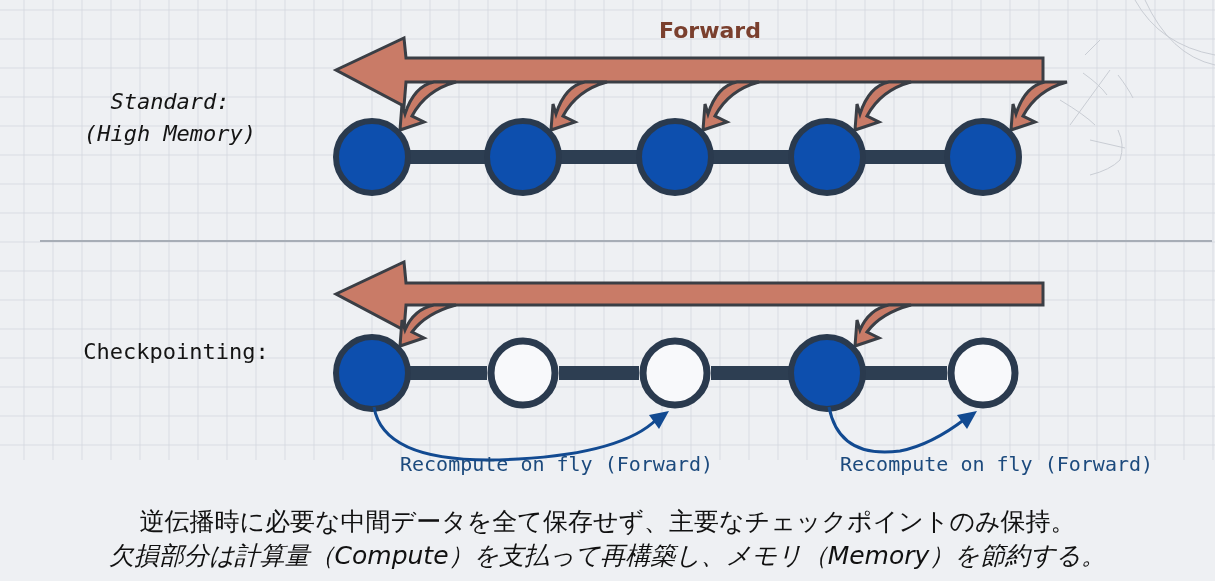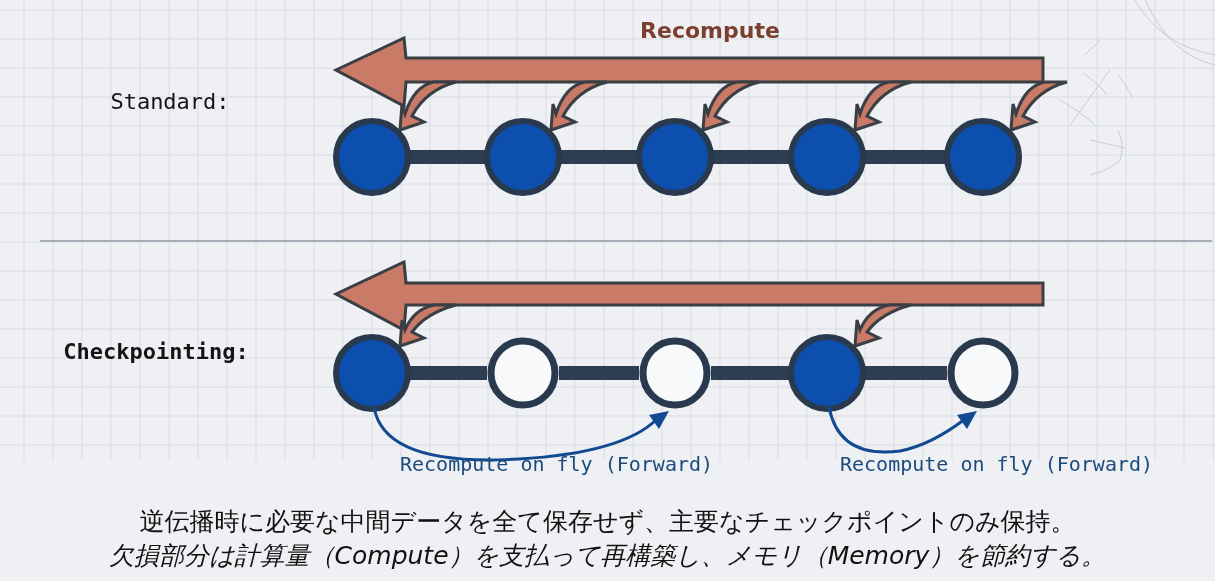--- a/index.html
+++ b/index.html
@@ -161,27 +161,28 @@
       <circle class="node-hollow" cx="675" cy="373" r="32"></circle>
       <circle class="node-filled" cx="827" cy="373" r="36"></circle>
       <circle class="node-hollow" cx="983" cy="373" r="32"></circle>
       <path class="recompute" d="M374 407 Q384 467 518.5 459 Q623 453 657 419"></path>
       <path class="recompute-head" d="M669 411 L649 415 L659 429 Z"></path>
       <path class="recompute" d="M829 407 Q839 459 900 451 Q931 445 965 419"></path>
       <path class="recompute-head" d="M977 411 L957 415 L967 429 Z"></path>
     </g>
 </svg>
 
-<div class="backprop-label">Recompute</div>
+<div class="backprop-label">Forward</div>
 
-<div class="label-left" style="left:20px; top:86px; width:300px;">
+<div class="label-left" style="left:20px; top:86px; width:300px;font-style:italic;">
   <div>Standard:</div>
+  <div>(High Memory)</div>
 </div>
 
-<div class="label-left" style="left:6px; top:336px; width:300px;font-weight:bold;">
+<div class="label-left" style="left:26px; top:336px; width:300px;">
   <div>Checkpointing:</div>
 </div>
 
 <div class="recompute-label" style="left:400px; top:452px;">Recompute on fly (Forward)</div>
 <div class="recompute-label" style="left:840px; top:452px;">Recompute on fly (Forward)</div>
 
 <div class="caption" style="top:505px;">逆伝播時に必要な中間データを全て保存せず、主要なチェックポイントのみ保持。</div>
 <div class="caption" style="top:539px;font-style:italic;">欠損部分は計算量（Compute）を支払って再構築し、メモリ（Memory）を節約する。</div>
 
 </body></html>

